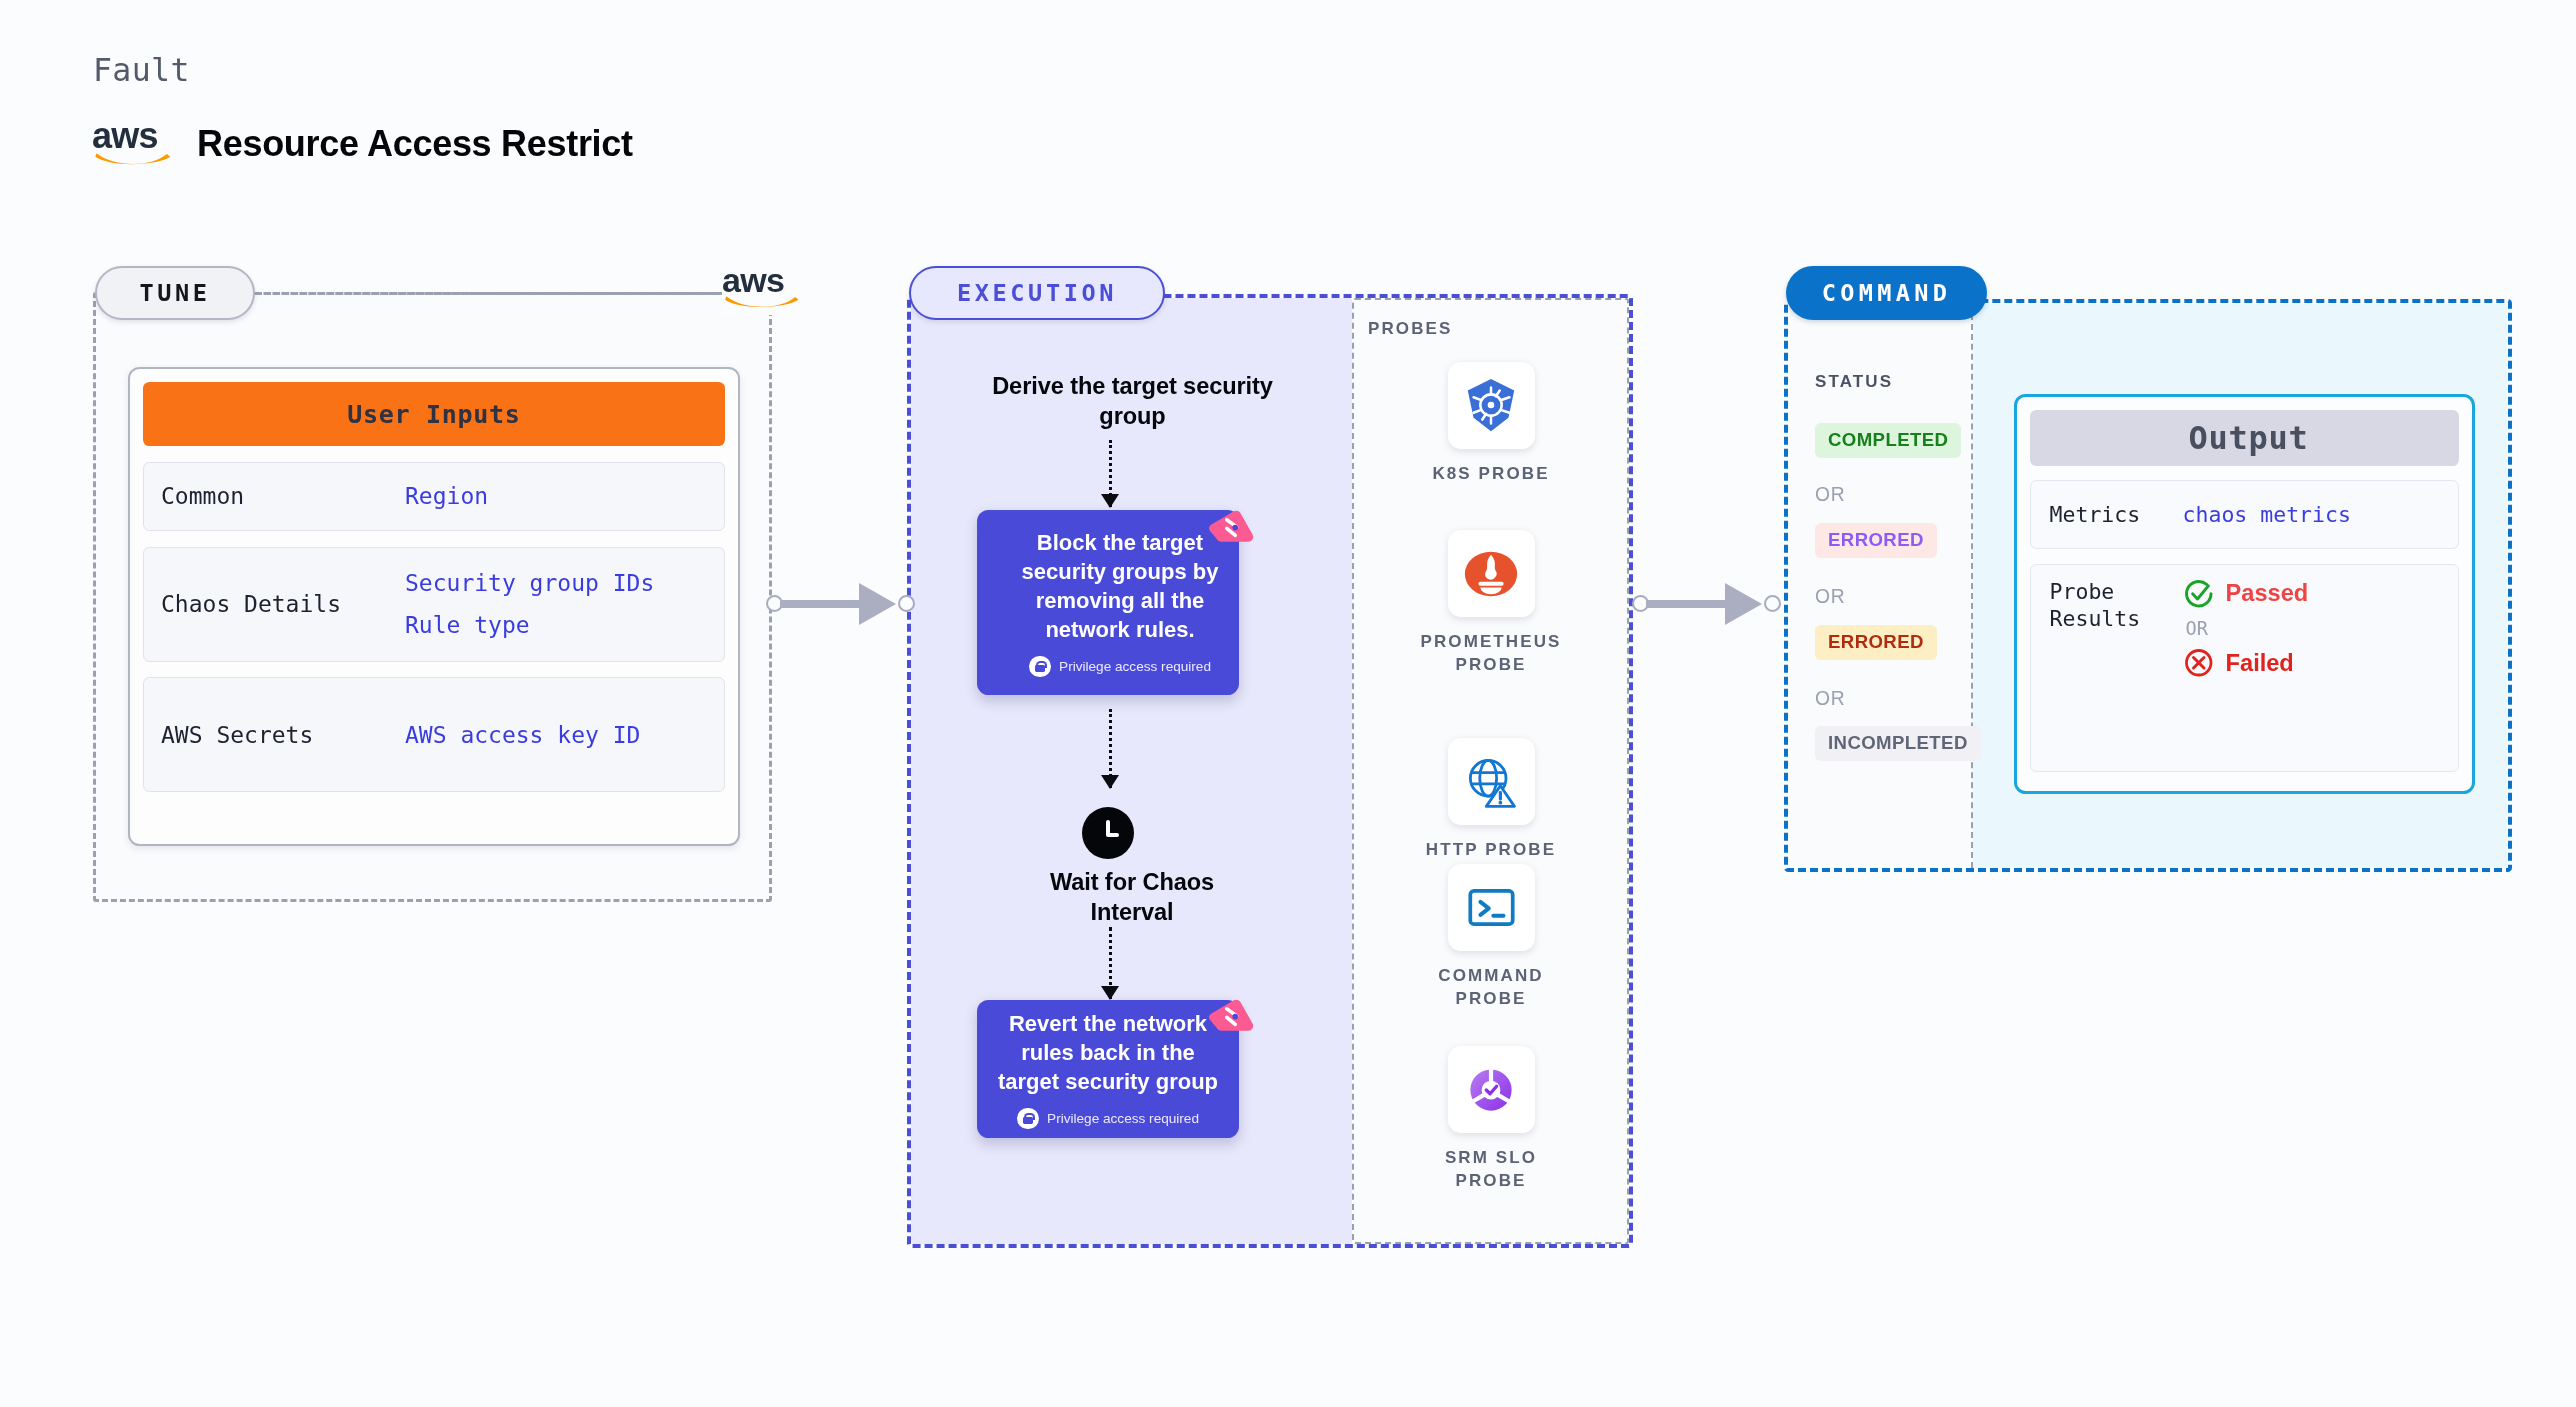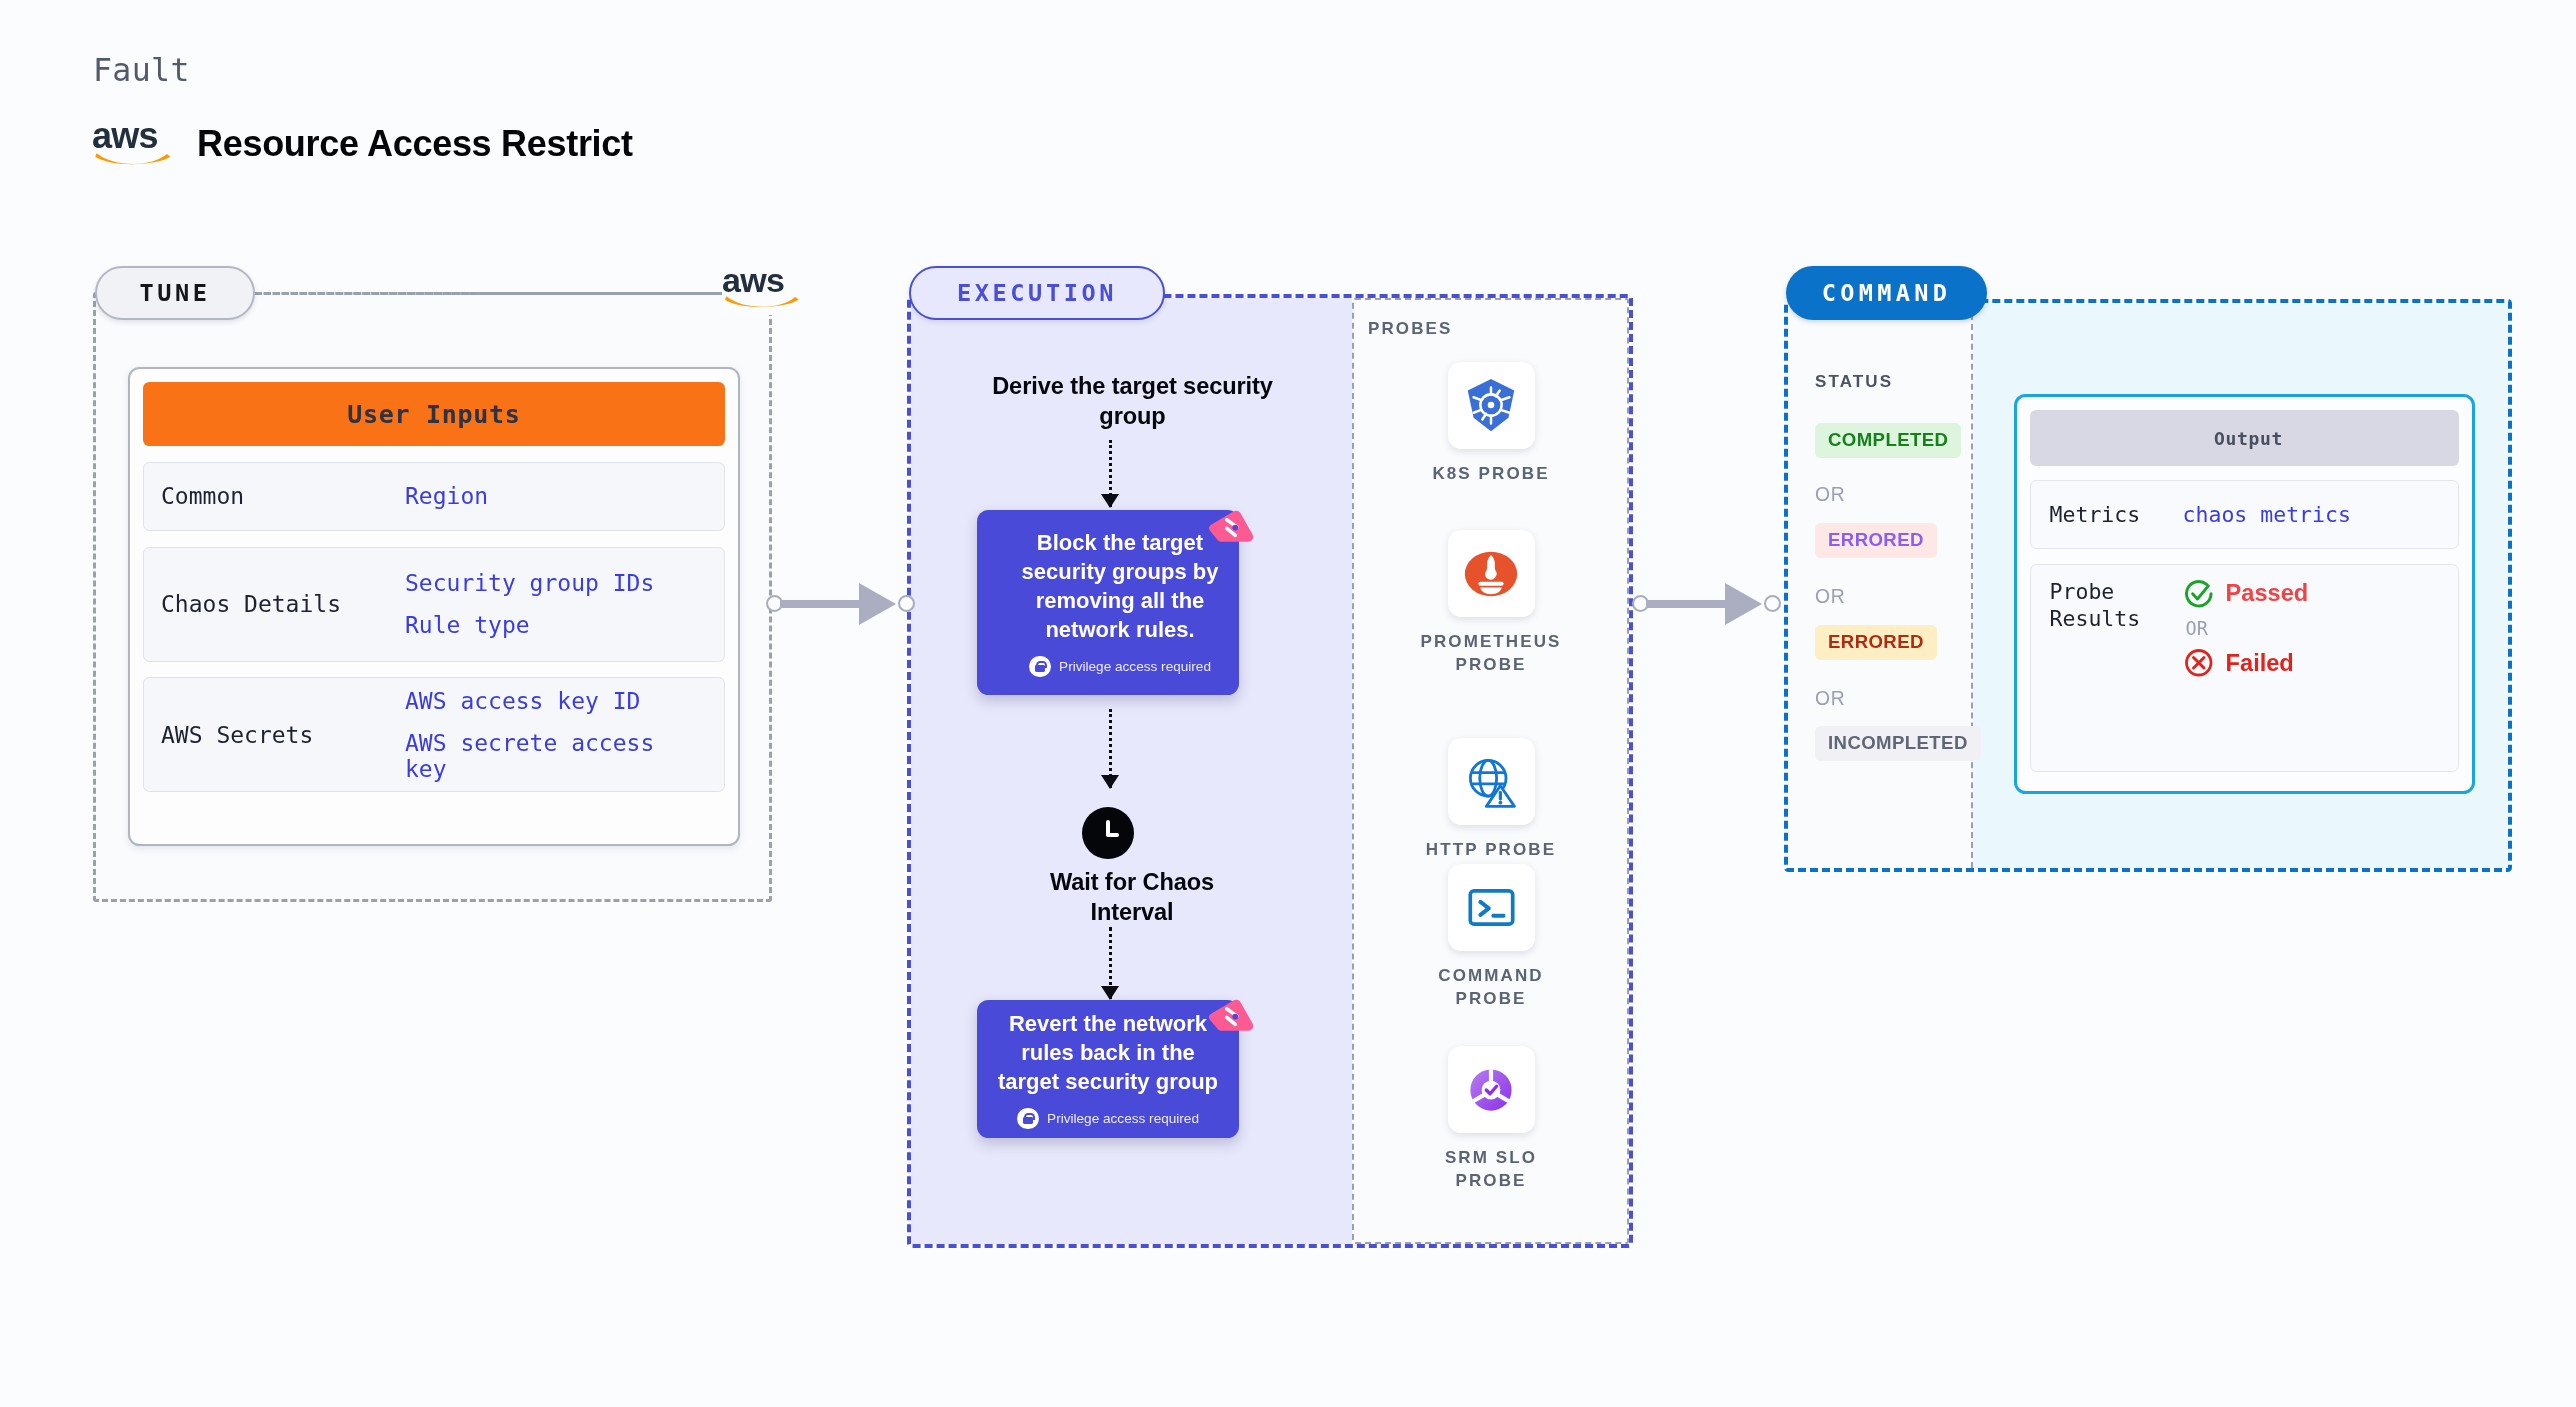--- a/index.html
+++ b/index.html
@@ -218,21 +218,21 @@
   .sb-4 { top: 726px; background: #f0f0f5; color: #5f6678; }
 
   .out-box {
     position: absolute; left: 2014px; top: 394px; width: 461px; height: 400px;
     background: #fcfdff; border: 3.6px solid #19a6e0; border-radius: 11.5px; padding: 13px;
   }
   .out-head {
     height: 56px; background: #d7d8e4; border-radius: 6.4px;
     display: flex; align-items: center; justify-content: center;
     font-family: "DejaVu Sans Mono", monospace;
-    font-size: 18px; font-weight: 700; color: #4a4f60; letter-spacing: 0.7px; padding-left: 8px;
+    font-size: 32px; font-weight: 700; color: #4a4f60; letter-spacing: 0.7px; padding-left: 8px;
   }
   .out-row {
     margin-top: 14.3px; background: #f9fafd; border: 1.4px solid #e3e6ee;
     border-radius: 6.4px; display: flex; align-items: center; padding: 0 18.6px;
     font-family: "DejaVu Sans Mono", monospace;
   }
   .out-row .lbl { font-size: 21.5px; color: #1e2230; width: 133px; flex: none; line-height: 27px; }
   .out-metrics { height: 69px; }
   .out-metrics .val { font-size: 21.5px; color: #3a3ce0; }
   .out-probe { height: 208px; align-items: flex-start; padding-top: 13px; }
@@ -284,21 +284,20 @@
       <div class="vals">
         <div class="val">Security group IDs</div>
         <div class="val">Rule type</div>
       </div>
     </div>
 
     <div class="ui-row r-secret">
       <div class="lbl">AWS Secrets</div>
       <div class="vals">
         <div class="val">AWS access key ID</div>
-        <div class="val">AWS secrete access key</div>
       </div>
     </div>
   </div>
 
   <div class="conn conn-1">
     <div class="dot" style="left:0"></div>
     <div class="bar" style="left:14.3px; width:100px"></div>
     <div class="head" style="left:93px"></div>
     <div class="dot" style="left:132px"></div>
   </div>

